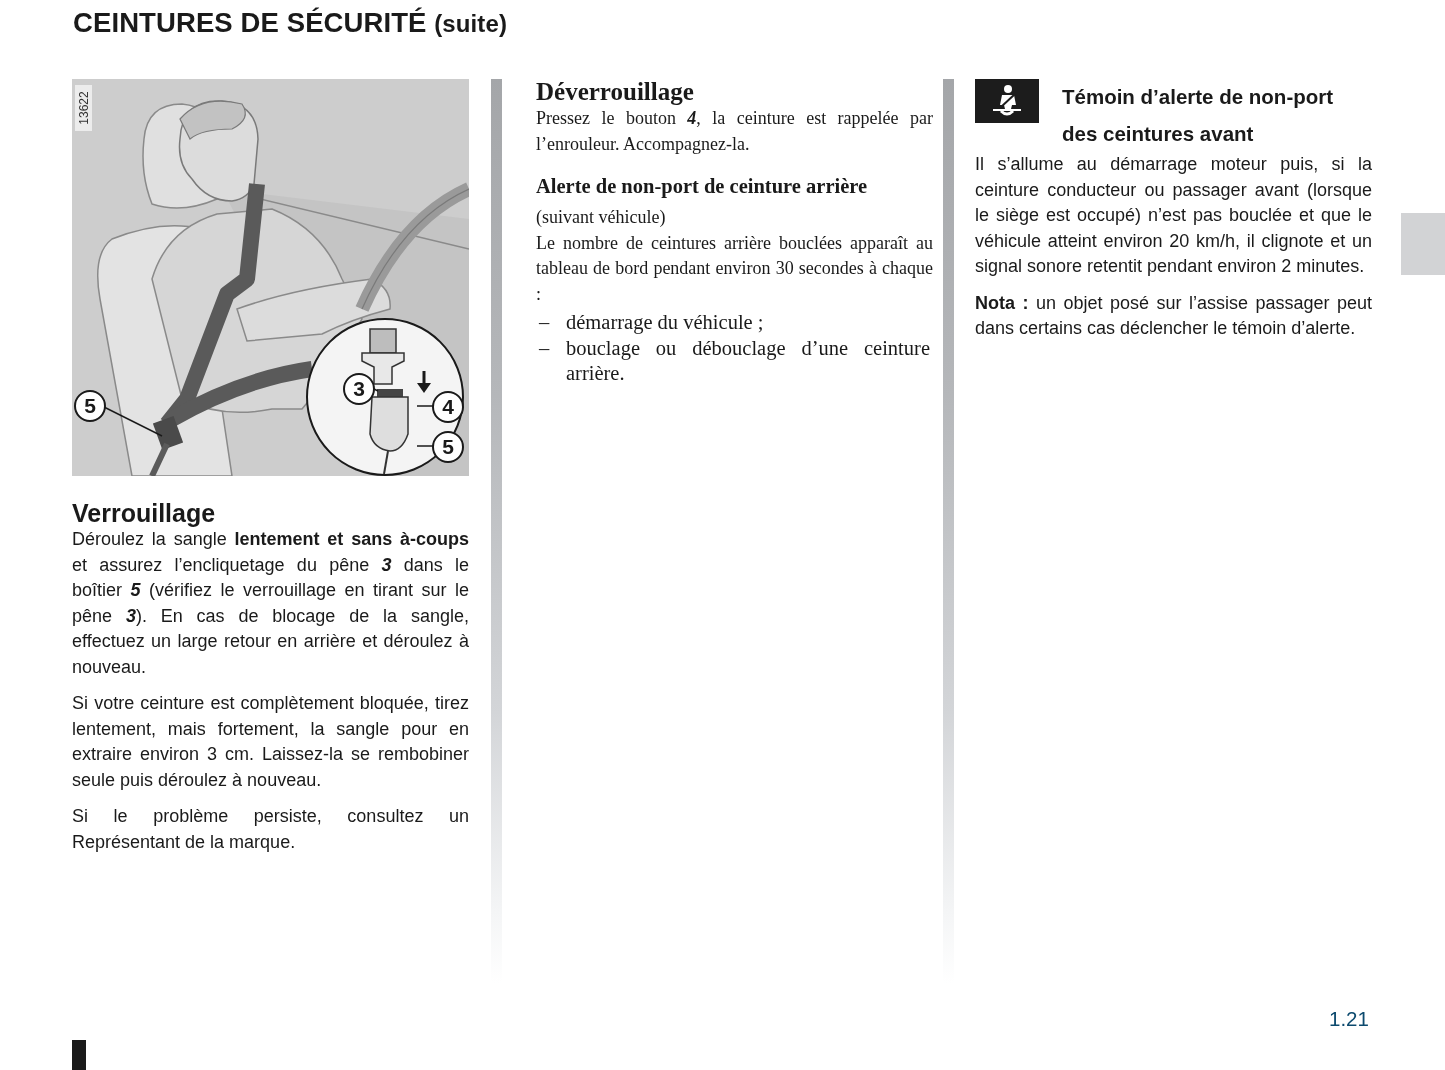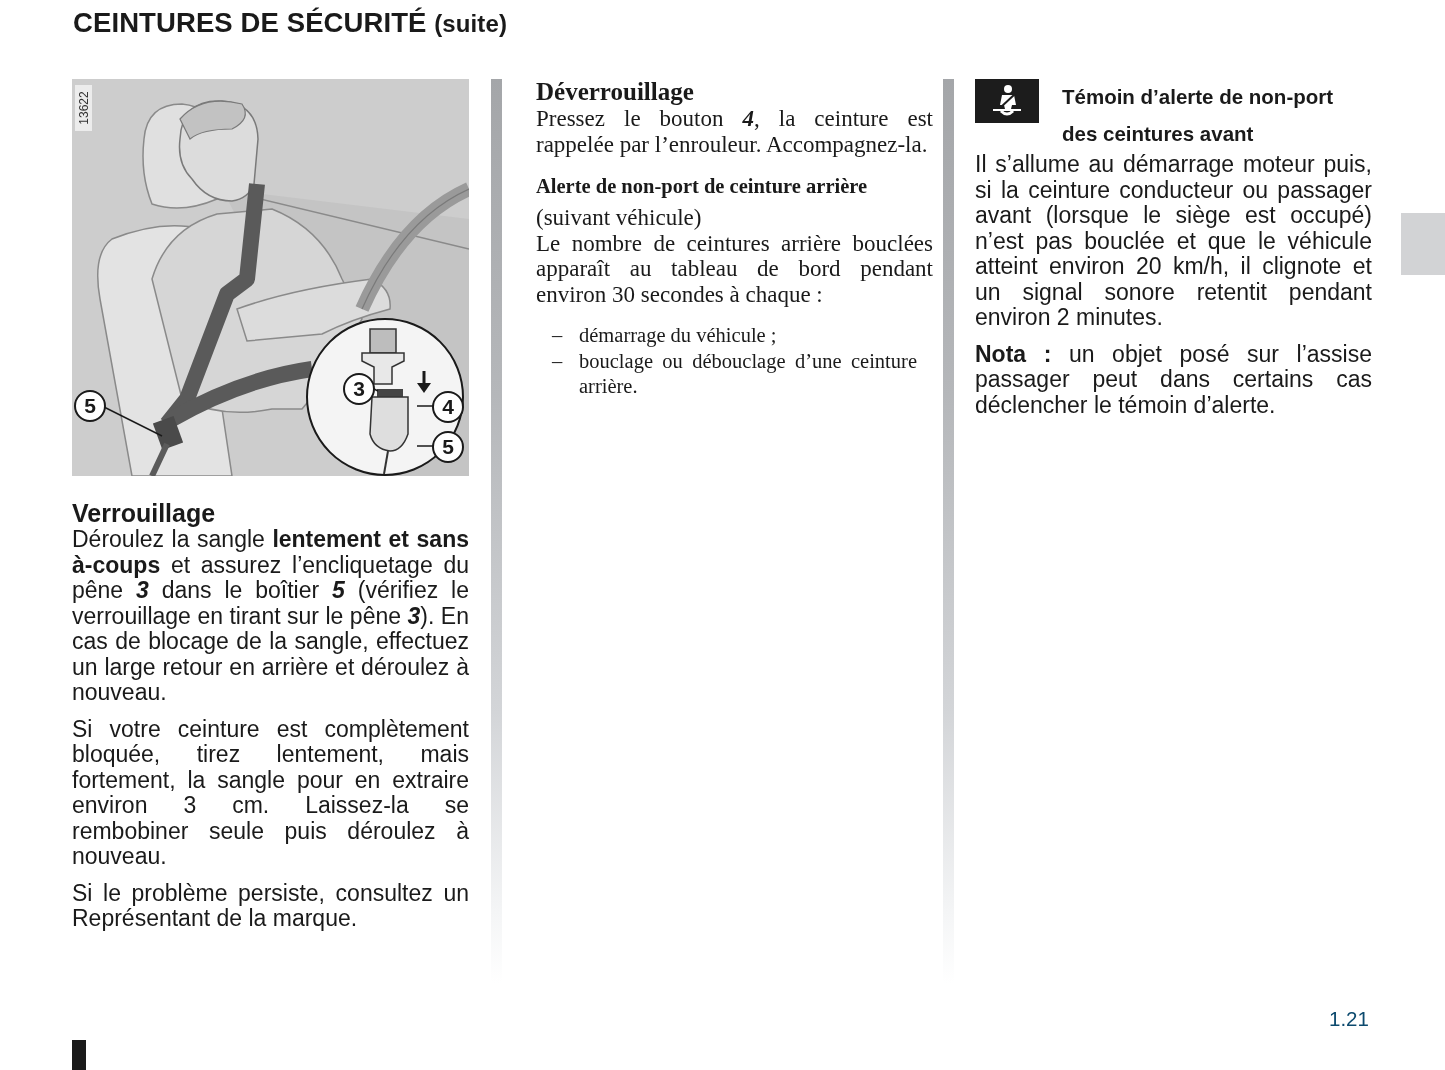--- a/index.html
+++ b/index.html
@@ -40,24 +40,24 @@
   }
 
   h2 {
     margin: 0; font-size: 25px; font-weight: bold; line-height: 28px; color: #1a1a1a;
   }
   .col-1 h2 { margin-top: 23px; }
   h3 {
     margin: 0; font-size: 20.5px; font-weight: bold; line-height: 37px; text-align: justify; color: #1a1a1a;
   }
   p {
-    margin: 0; font-size: 23px; line-height: 25.5px; text-align: justify; color: #1a1a1a;
+    margin: 0; font-size: 18px; line-height: 25.5px; text-align: justify; color: #1a1a1a;
   }
   .gap { margin-top: 11px; }
-  ul.dash { list-style: none; margin: 16px; padding: 0; }
+  ul.dash { list-style: none; margin: 3px; padding: 0; }
   ul.dash li {
     position: relative; padding-left: 27px; font-size: 20.5px; line-height: 25.5px; text-align: justify;
   }
   ul.dash li::before {
     content: "–"; position: absolute; left: 0; top: 0;
   }
 
   .warn-head { display: flex; align-items: flex-start; }
   .warn-icon {
     width: 64px; height: 44px; background: #1c1c1c; flex: none; margin-top: 1px;

